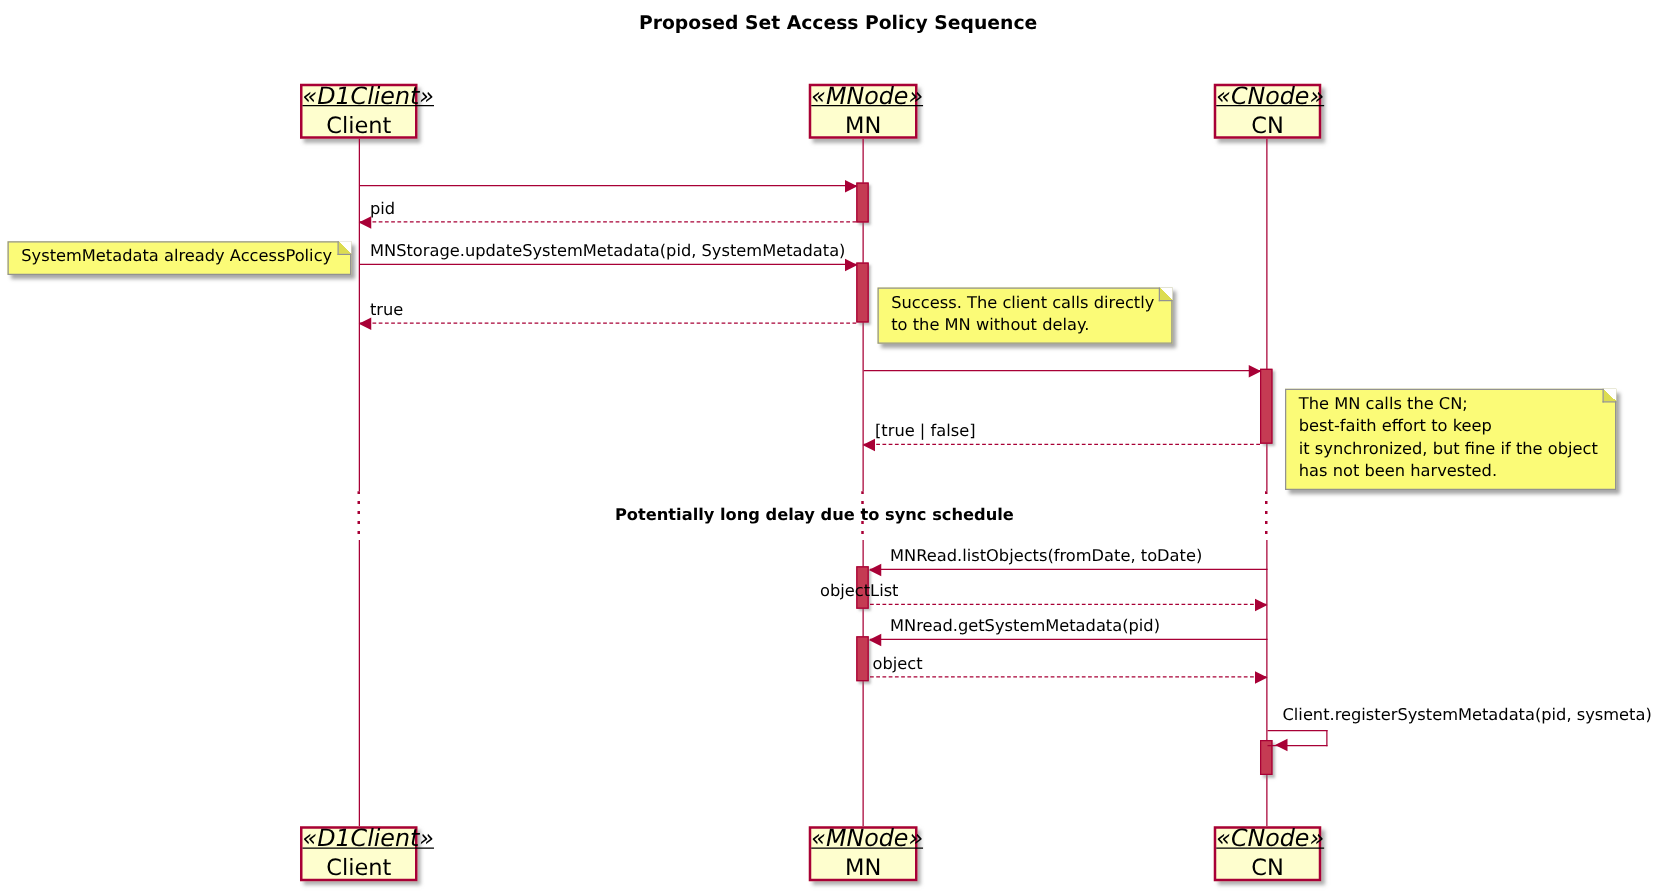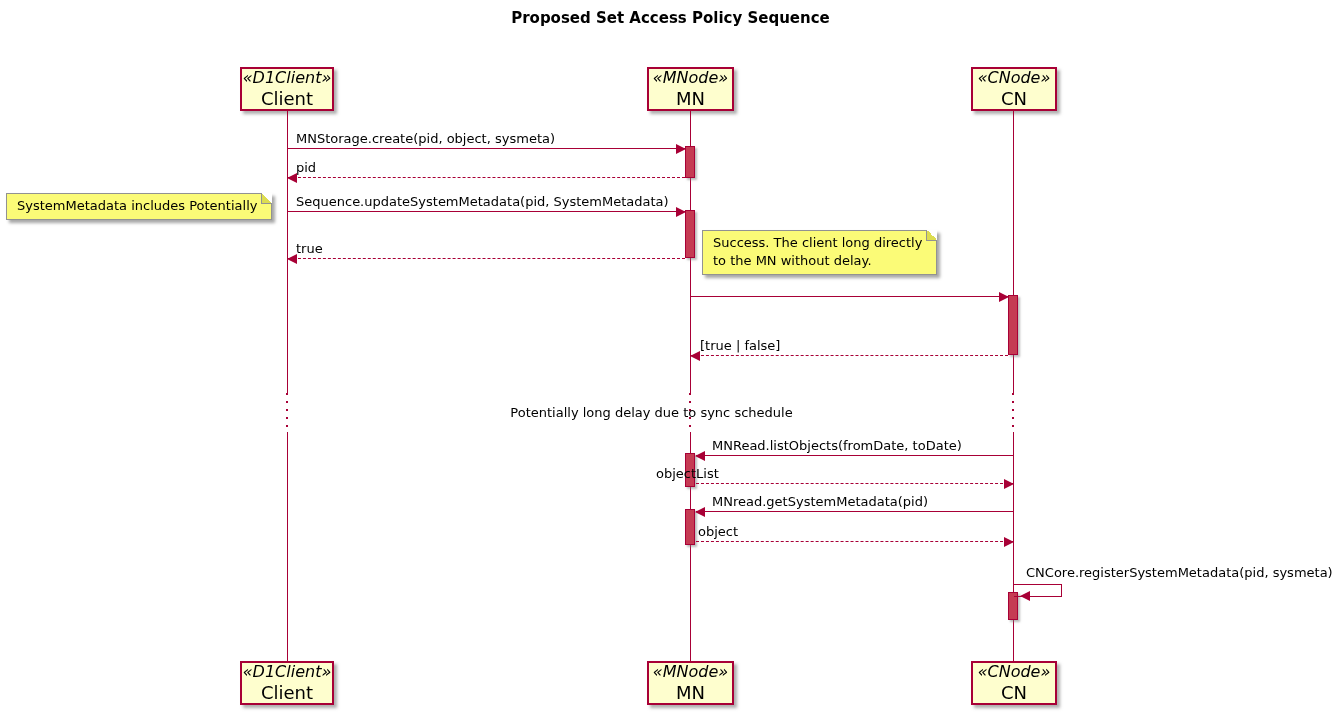--- a/index.html
+++ b/index.html
@@ -7,21 +7,21 @@
               font-family:"DejaVu Sans", sans-serif; color:#000; }
   #stage { position:relative; width:1341px; height:716px; background:#fff; }
 
   .title { position:absolute; left:0; top:9px; width:100%; text-align:center;
            font-size:15px; font-weight:bold; }
 
   
   .pbox { position:absolute; height:44px; background:#FEFECE; border:2px solid #A80036;
           box-shadow:3px 3px 3px rgba(110,110,110,.55); text-align:center;
           display:flex; flex-direction:column; justify-content:center; line-height:1.25; }
-  .stereo { font-size:16px; font-style:italic; }
+  .stereo { font-size:19px; font-style:italic;text-decoration:underline; }
   .pname  { font-size:18px; }
 
   
   .life  { position:absolute; width:1px; background:#A80036; }
   .lifedot { position:absolute; width:2px;
              background:repeating-linear-gradient(to bottom,#A80036 0 2px,transparent 2px 8px); }
 
   
   .act { position:absolute; width:10px; background:#C53B53; border:1px solid #A80036;
          box-shadow:2px 2px 2px rgba(120,120,120,.5); }
@@ -43,21 +43,21 @@
 
   
   .note { position:absolute; background:#FBFB77; border:1px solid #929292;
           box-shadow:3px 3px 3px rgba(0,0,0,.35); font-size:13px; line-height:1.38;
           padding:3px 14px 4px 10px; white-space:pre-line; }
   .fold { position:absolute; top:-1px; right:-1px; width:11px; height:11px;
           background:linear-gradient(to bottom left,#ffffff 50%,#dcdc50 50%);
           border-left:1px solid #929292; border-bottom:1px solid #929292; }
 
   .delay { position:absolute; left:288px; top:405px; width:727px; text-align:center;
-           font-size:13px; font-weight:normal; }
+           font-size:13px; font-weight:bold; }
 </style>
 </head>
 <body>
 
 <div id="stage">
 
   <div class="title">Proposed Set Access Policy Sequence</div>
 
   <div class="pbox" style="left:240px;top:67px;width:94px">
     <div class="stereo">«D1Client»</div>
@@ -87,31 +87,30 @@
   <div class="act" style="left:685px;top:146px;height:32px"></div>
   <div class="act" style="left:685px;top:210px;height:48px"></div>
   <div class="act" style="left:1008px;top:295px;height:60px"></div>
   <div class="act" style="left:685px;top:453px;height:34px"></div>
   <div class="act" style="left:685px;top:509px;height:36px"></div>
   <div class="act" style="left:1008px;top:592px;height:28px"></div>
 
   <div class="msg solid" style="left:288px;top:148px;width:397px">
       <i class="head right"></i>
     </div>
-  <div class="mlabel" style="left:296px;top:131px">MNStorage.create(pid, object, sysmeta)</div>
 
   <div class="msg dashed" style="left:288px;top:177px;width:397px">
       <i class="head left"></i>
     </div>
   <div class="mlabel" style="left:296px;top:160px">pid</div>
 
   <div class="msg solid" style="left:288px;top:211px;width:397px">
       <i class="head right"></i>
     </div>
-  <div class="mlabel" style="left:296px;top:194px">Sequence.updateSystemMetadata(pid, SystemMetadata)</div>
+  <div class="mlabel" style="left:296px;top:194px">MNStorage.updateSystemMetadata(pid, SystemMetadata)</div>
 
   <div class="msg dashed" style="left:288px;top:258px;width:397px">
       <i class="head left"></i>
     </div>
   <div class="mlabel" style="left:296px;top:241px">true</div>
 
   <div class="msg solid" style="left:691px;top:296px;width:317px">
       <i class="head right"></i>
     </div>
 
@@ -138,25 +137,29 @@
   <div class="mlabel" style="left:712px;top:494px">MNread.getSystemMetadata(pid)</div>
 
   <div class="msg dashed" style="left:696px;top:541px;width:317px">
       <i class="head right"></i>
     </div>
   <div class="mlabel" style="left:698px;top:524px">object</div>
 
   <div class="loop" style="left:1014px;top:584px;width:48px;height:13px">
       <i class="head left"></i>
     </div>
-  <div class="mlabel" style="left:1026px;top:565px">CNCore.registerSystemMetadata(pid, sysmeta)</div>
+  <div class="mlabel" style="left:1026px;top:565px">Client.registerSystemMetadata(pid, sysmeta)</div>
 
-  <div class="note" style="left:6px;top:193px"><i class="fold"></i><span>SystemMetadata includes Potentially</span></div>
-  <div class="note" style="left:702px;top:230px"><i class="fold"></i><span>Success. The client long directly
+  <div class="note" style="left:6px;top:193px"><i class="fold"></i><span>SystemMetadata already AccessPolicy</span></div>
+  <div class="note" style="left:702px;top:230px"><i class="fold"></i><span>Success. The client calls directly
 to the MN without delay.</span></div>
+  <div class="note" style="left:1028px;top:311px"><i class="fold"></i><span>The MN calls the CN;
+best-faith effort to keep
+it synchronized, but fine if the object
+has not been harvested.</span></div>
 
   <div class="pbox" style="left:240px;top:661px;width:94px">
     <div class="stereo">«D1Client»</div>
     <div class="pname">Client</div>
   </div>
   <div class="pbox" style="left:647px;top:661px;width:87px">
     <div class="stereo">«MNode»</div>
     <div class="pname">MN</div>
   </div>
   <div class="pbox" style="left:971px;top:661px;width:86px">

